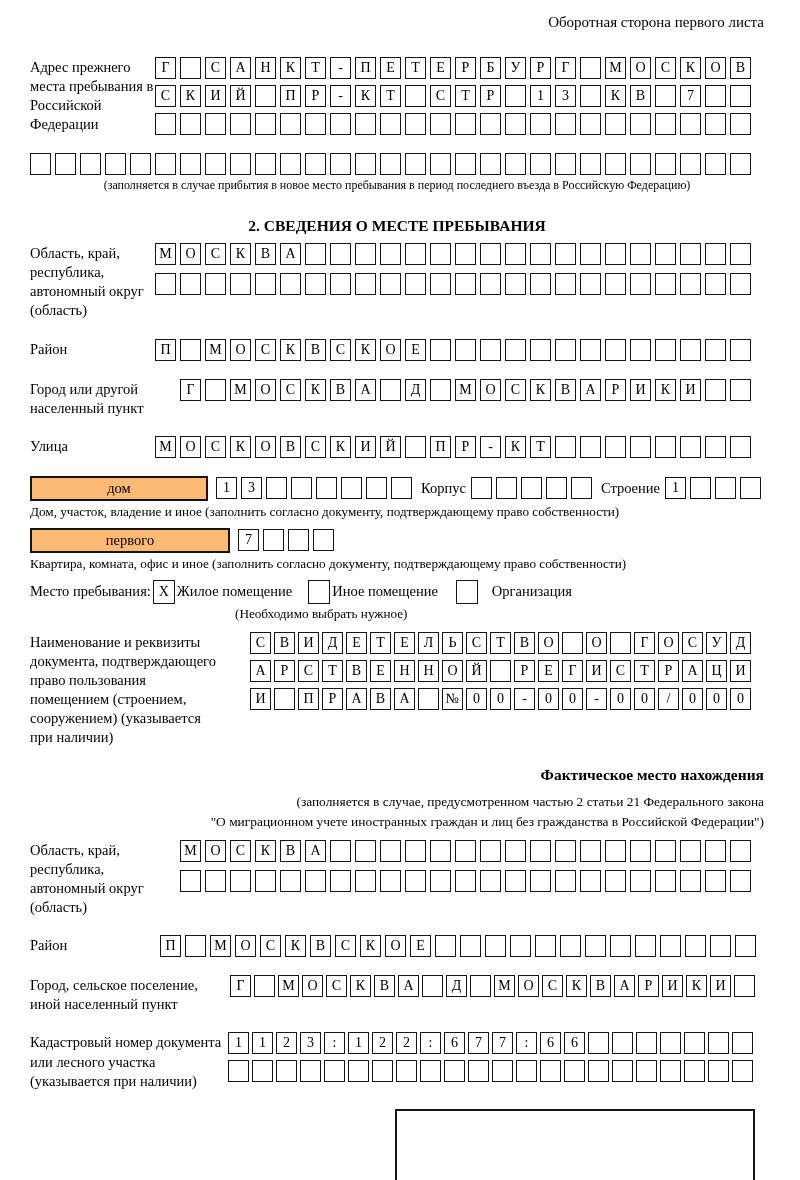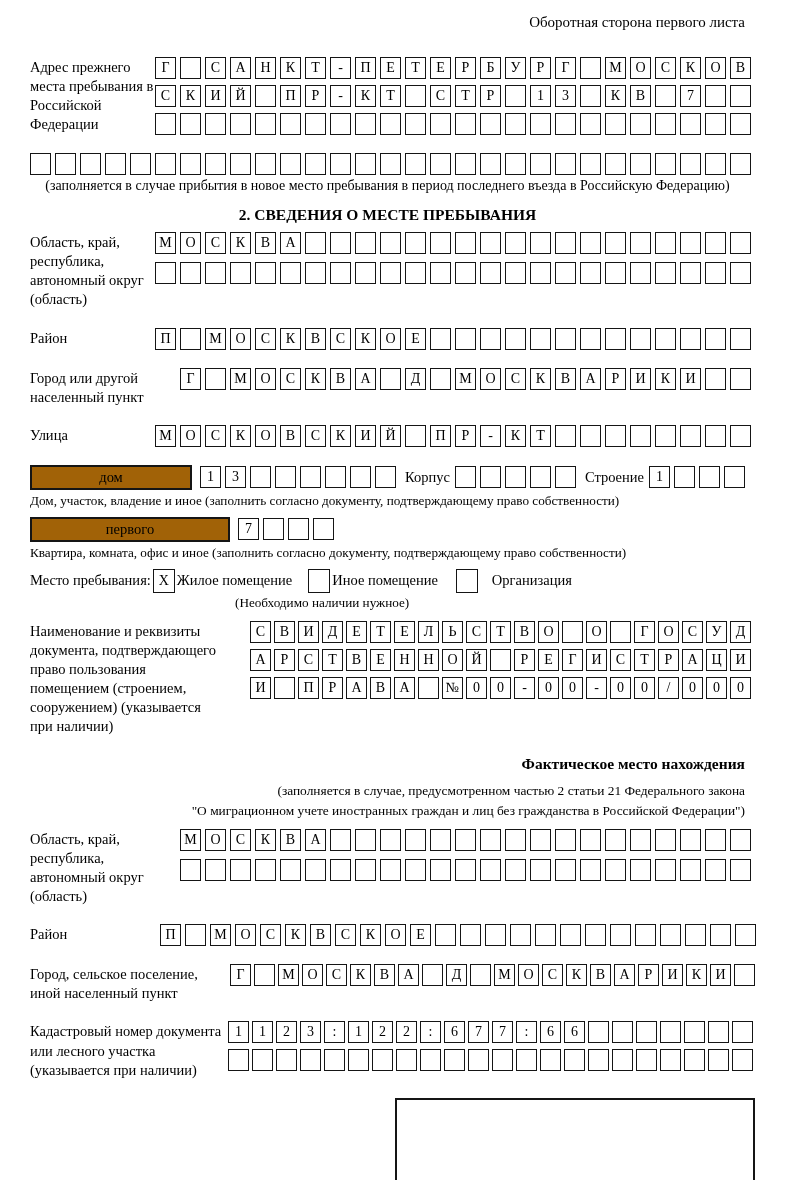--- a/index.html
+++ b/index.html
@@ -1,36 +1,36 @@
 <!DOCTYPE html>
 <html><head>
 <meta charset="utf-8">
 <style>
   html,body{margin:0;padding:0;background:#fff;color:#000;}
   body{width:800px;height:1180px;overflow:hidden;font-family:"Liberation Serif","DejaVu Serif",serif;}
-  .page{box-sizing:border-box;width:800px;height:1180px;padding:14px 55px 0 30px;position:relative;}
+  .page{box-sizing:border-box;width:800px;height:1180px;padding:14px 36px 0 30px;position:relative;}
   .header-note{text-align:right;font-size:15px;margin-bottom:26px;}
   .field{display:flex;align-items:flex-start;margin-bottom:18px;}
   .flabel{font-size:14.5px;line-height:1.32;padding-top:1px;box-sizing:border-box;}
   .w125{flex:0 0 125px;}
   .w150{flex:0 0 150px;}
   .w130{flex:0 0 130px;}
   .w195{flex:0 0 195px;}
   .w200{flex:0 0 200px;}
   .rowstack{display:flex;flex-direction:column;gap:6px;}
   .cells{display:flex;gap:4px;}
   .cells.tight{gap:3px;}
   .cell{flex:0 0 auto;width:21px;height:22px;box-sizing:border-box;border:1.7px solid #151515;
         display:flex;align-items:center;justify-content:center;font-size:14px;background:#fff;}
   .tight .cell{width:21px;}
-  .caption{font-size:14px;text-align:center;margin:1px 0 12px 0;}
+  .caption{font-size:12px;text-align:center;margin:1px 0 24px 0;}
   .caption-left{font-size:13.2px;margin:0 0 8px 0;}
   .sec-title{font-weight:bold;font-size:15.5px;text-align:center;margin:6px 0 8px 0;}
   .bigbox{box-sizing:border-box;border:2px solid #151515;height:25px;display:flex;align-items:center;
-          justify-content:center;font-size:14.5px;background:#a16207;}
+          justify-content:center;font-size:14.5px;background:#fdba74;}
   .inline-label{font-size:14.5px;white-space:nowrap;}
   .checkbox{width:22px;height:24px;}
   .stamp-box{box-sizing:border-box;border:2px solid #151515;width:360px;height:175px;margin:10px 0 6px 365px;background:#fff;}
   .note-small{font-size:13.2px;margin:2px 0 10px 205px;}
   .centered-note{font-size:13.4px;text-align:right;line-height:1.5;margin-bottom:8px;}
   .mt2{margin-top:2px;}
 </style>
 </head>
 <body>
 
@@ -346,21 +346,21 @@
 
   <div style="display:flex;align-items:center;gap:2px;">
     <span class="inline-label">Место пребывания:</span>
     <span class="cell checkbox">X</span>
     <span class="inline-label">Жилое помещение</span>
     <span class="cell checkbox" style="margin-left:14px;"></span>
     <span class="inline-label">Иное помещение</span>
     <span class="cell checkbox" style="margin-left:16px;"></span>
     <span class="inline-label" style="margin-left:12px;">Организация</span>
   </div>
-  <div class="note-small">(Необходимо наличии нужное)</div>
+  <div class="note-small">(Необходимо выбрать нужное)</div>
 
   <div class="field">
     <div class="flabel w195">Наименование и реквизиты документа, подтверждающего право пользования помещением (строением, сооружением) (указывается при наличии)</div>
     <div class="rowstack" style="margin-left:25px;">
       <div class="cells tight">
           <div class="cell">С</div>
           <div class="cell">В</div>
           <div class="cell">И</div>
           <div class="cell">Д</div>
           <div class="cell">Е</div>

